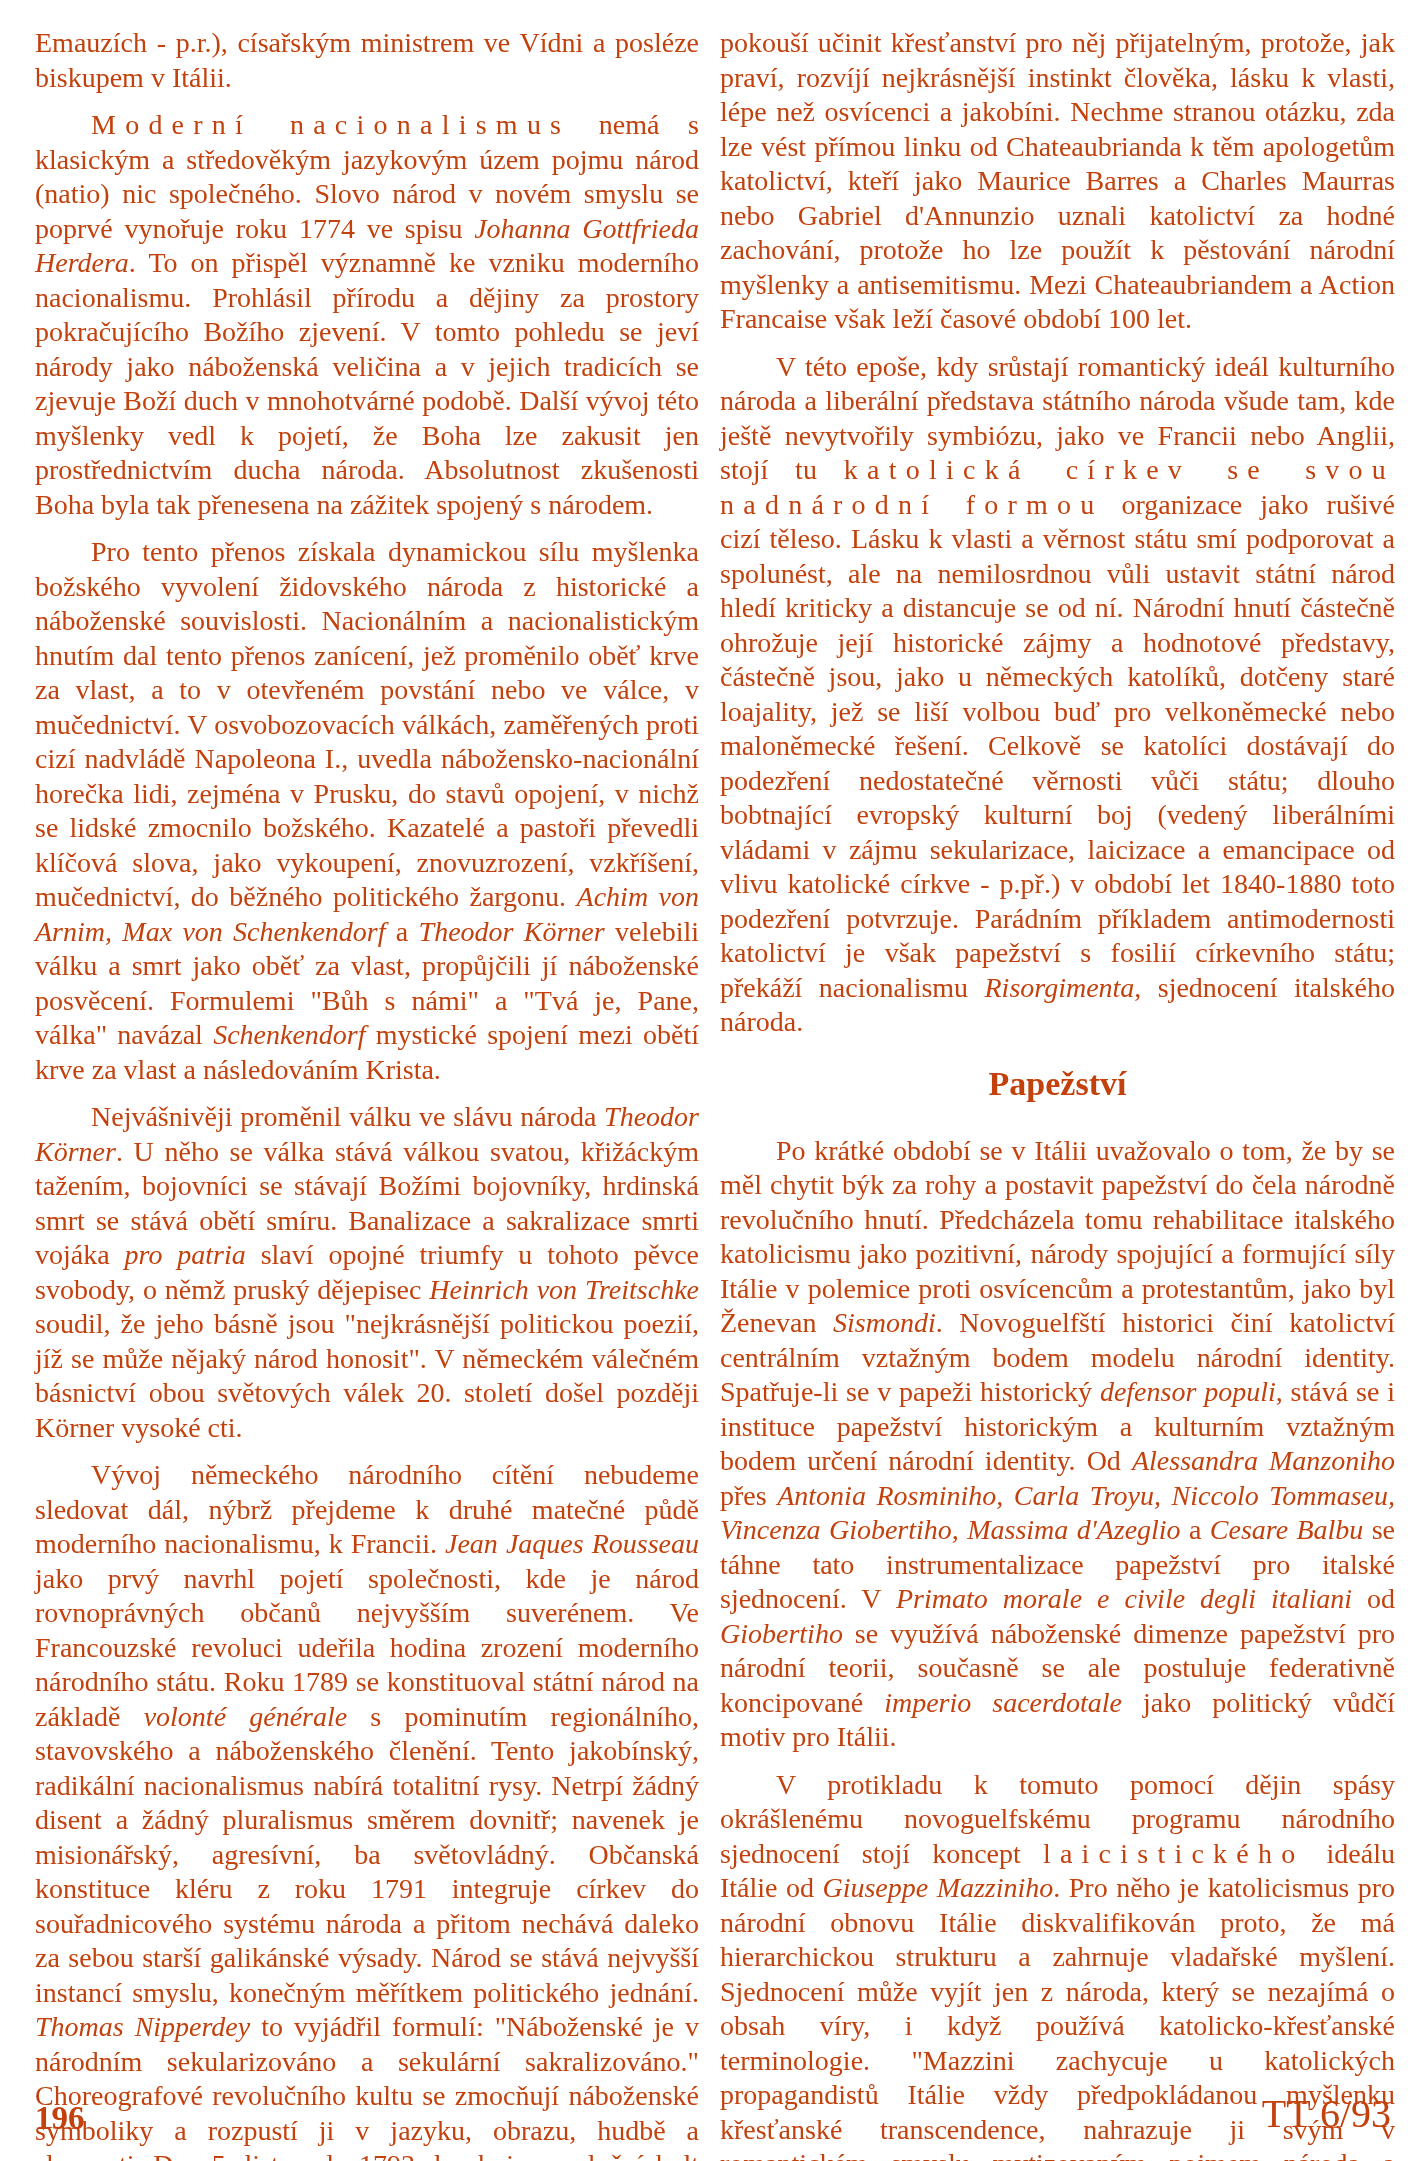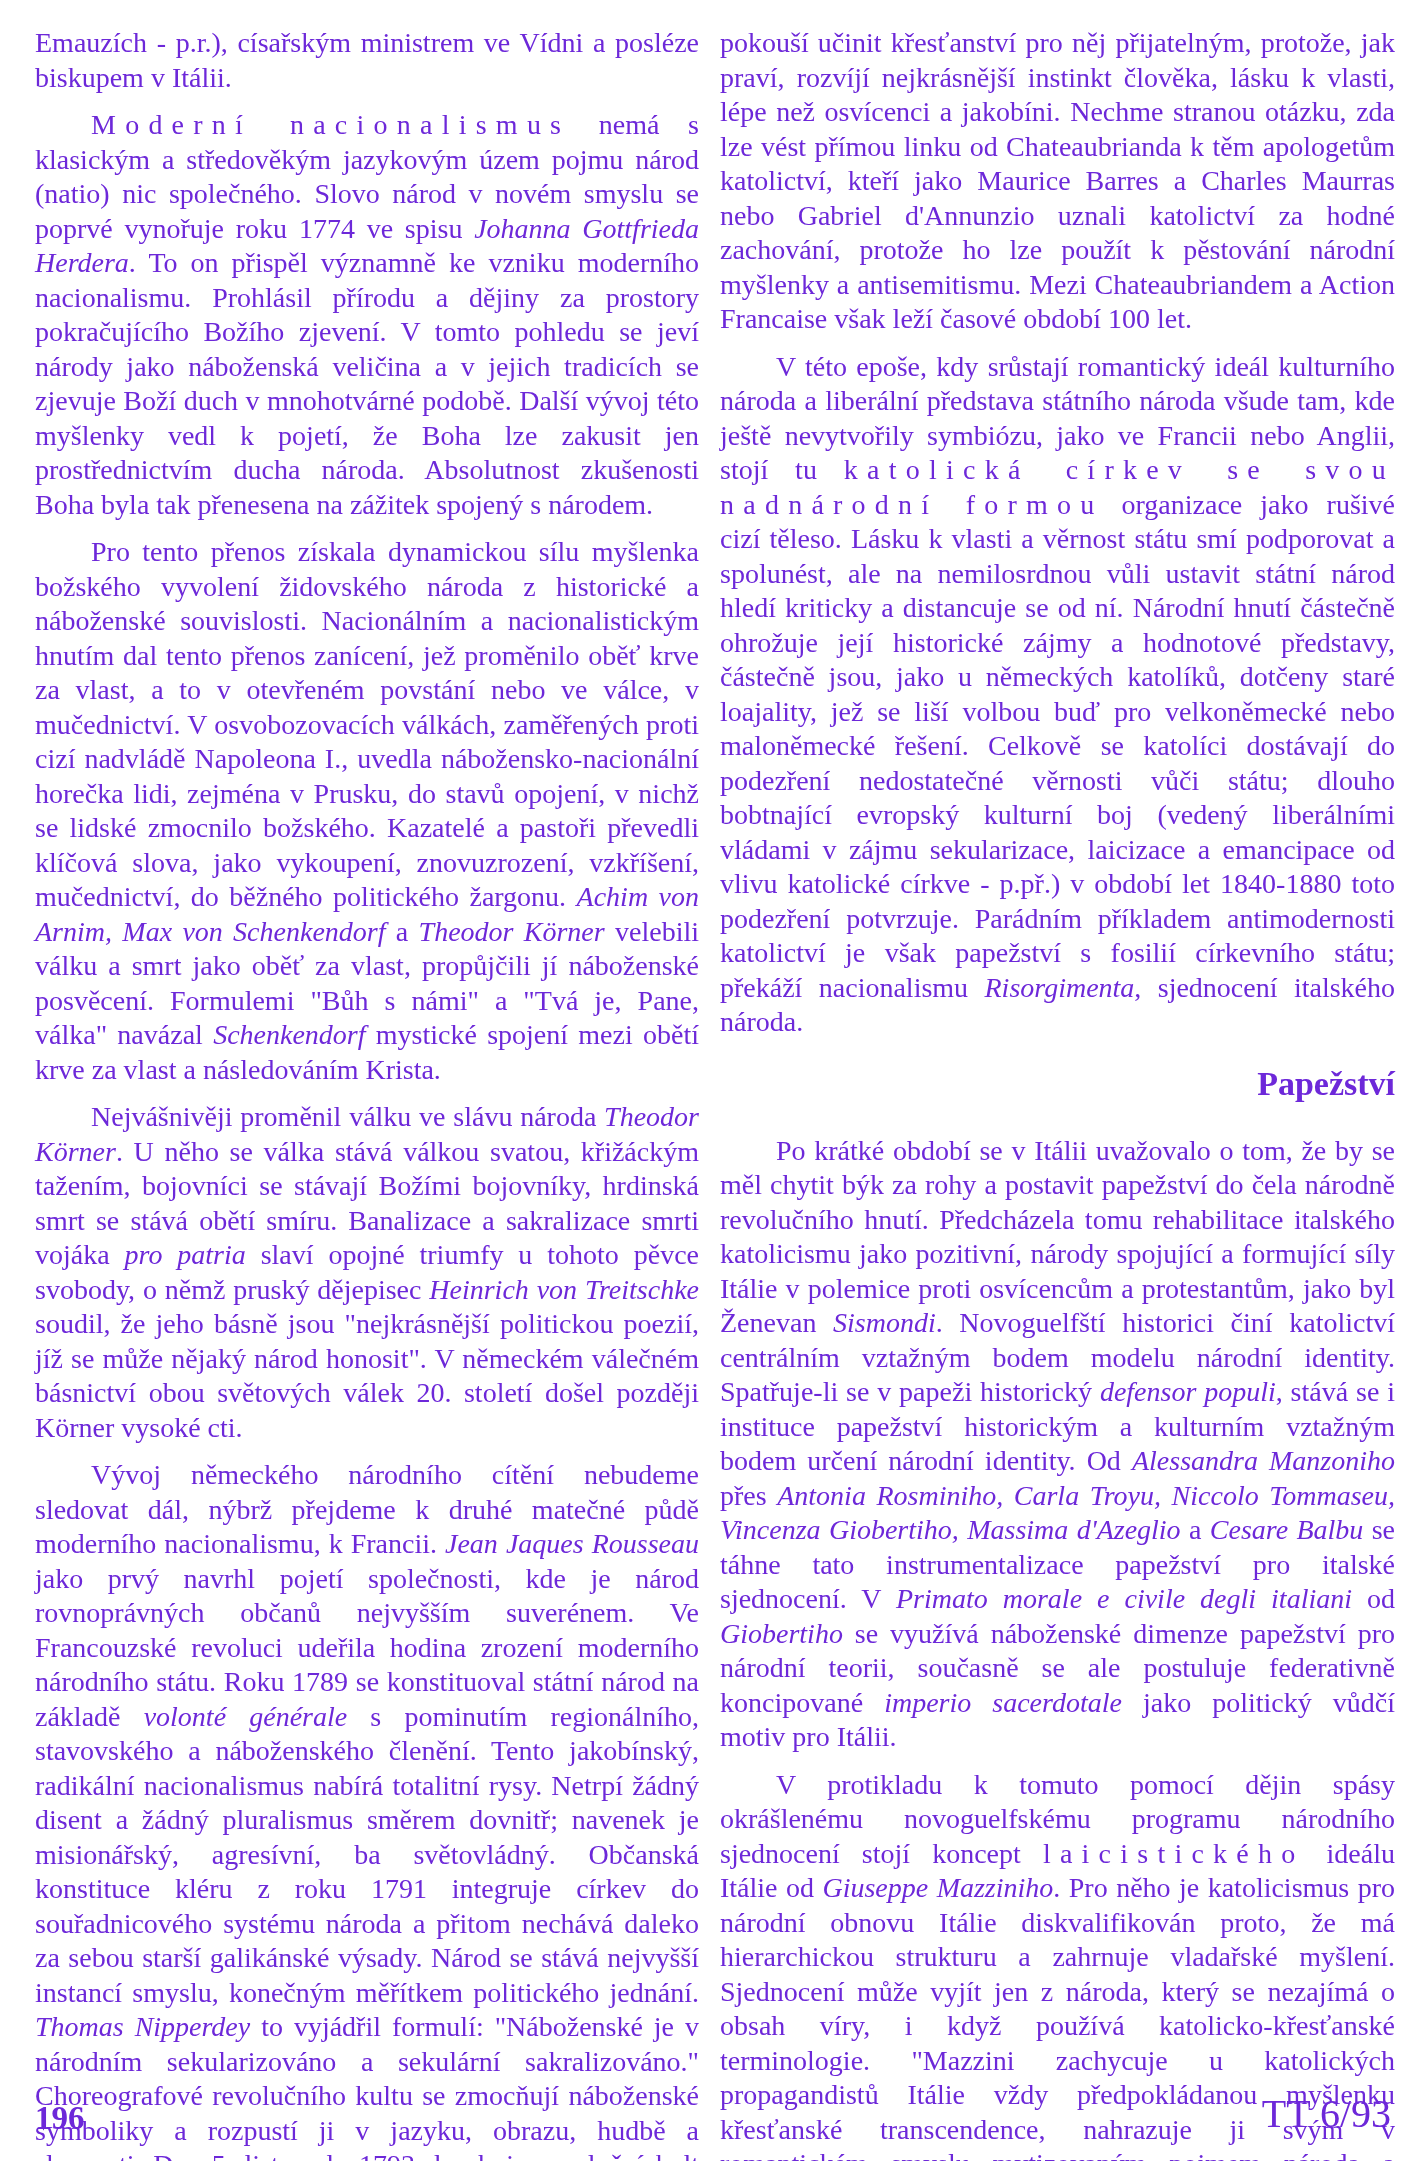--- a/index.html
+++ b/index.html
@@ -1,21 +1,21 @@
 <!DOCTYPE html>
 <html><head>
 <meta charset="utf-8">
 <style>
   html, body { margin: 0; padding: 0; background: #ffffff; }
   .page {
     position: relative;
     width: 1411px;
     height: 2161px;
     background: #ffffff;
-    color: #6d28d9;
+    color: #c2410c;
     font-family: "Liberation Serif", serif;
     overflow: hidden;
   }
   .columns {
     display: flex;
     padding: 26px 16px 0 35px;
     gap: 21px;
   }
   .column {
     font-size: 28px;
@@ -26,21 +26,21 @@
   .column.right { width: 675px; }
   .para { margin: 0 0 13px 0; }
   .para.indent { text-indent: 56px; }
   .italic { font-style: italic; }
   .spaced { letter-spacing: 0.33em; }
   h2.section-heading {
     font-size: 34px;
     line-height: 40px;
     font-weight: bold;
     margin: 24px 0 30px 0;
-    text-align: right;
+    text-align: center;
     text-indent: 0;
   }
   .footer {
     position: absolute;
     left: 35px;
     right: 20px;
     bottom: 24px;
     display: flex;
     justify-content: space-between;
     align-items: flex-end;

